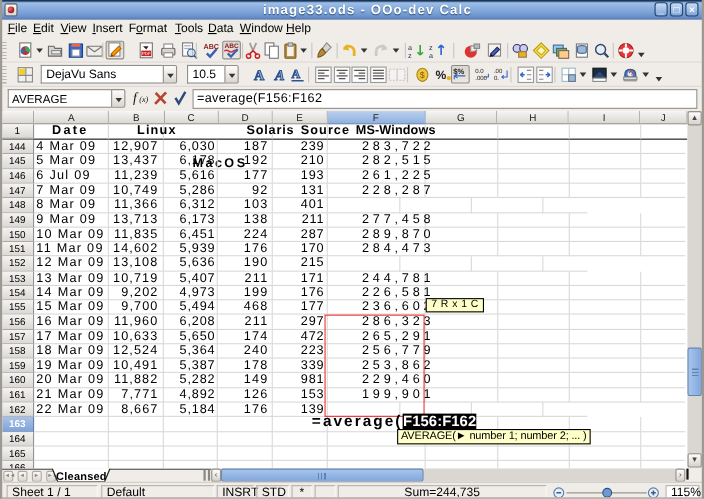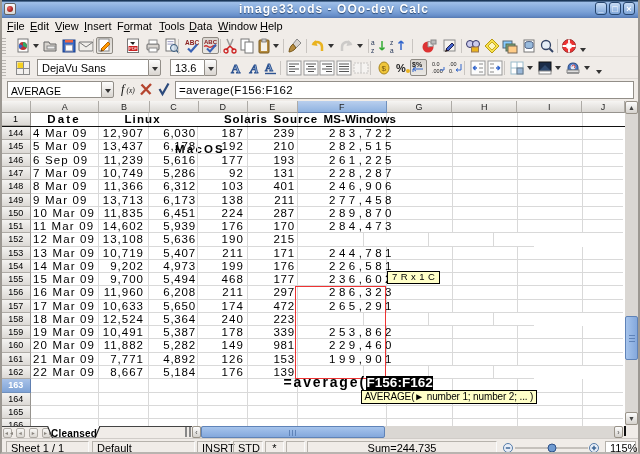--- a/index.html
+++ b/index.html
@@ -238,21 +238,21 @@
 <div class="tb2">
  <div class="grip"></div>
  <div class="ic" style="left:15px;"><svg width="16" height="16">
         <rect x="1.5" y="1.5" width="13" height="13" fill="#f2f0ee" stroke="#8a8a8a"></rect>
         <rect x="2.5" y="2.5" width="5.5" height="5.5" fill="#f5d020"></rect>
         <line x1="8.5" y1="1.5" x2="8.5" y2="14.5" stroke="#8a8a8a"></line>
         <line x1="1.5" y1="8.5" x2="14.5" y2="8.5" stroke="#8a8a8a"></line>
       </svg></div>
  <div style="position:absolute;left:37px;top:2px;width:111px;height:17px;background:#fff;border:1px solid #928e88;border-right:none;font-size:11px;padding:2px 0 0 4px;">DejaVu Sans</div>
  <div class="namedd" style="left:148px;width:13px;"></div>
- <div style="position:absolute;left:170px;top:2px;width:34px;height:17px;background:#fff;border:1px solid #928e88;border-right:none;font-size:11px;padding:2px 0 0 4px;">13.6</div>
+ <div style="position:absolute;left:170px;top:2px;width:34px;height:17px;background:#fff;border:1px solid #928e88;border-right:none;font-size:11px;padding:2px 0 0 4px;">10.5</div>
  <div class="namedd" style="left:204px;width:13px;"></div>
  <div class="ic" style="left:229px;"><svg width="16" height="16">
         <text x="2" y="13" font-size="13" font-weight="bold" fill="#9db8dd" stroke="#2c5290" stroke-width="0.9" font-family="Liberation Serif">A</text>
       </svg></div>
  <div class="ic" style="left:247px;"><svg width="16" height="16">
         <text x="3" y="13" font-size="13" font-weight="bold" font-style="italic" fill="#9db8dd" stroke="#2c5290" stroke-width="0.9" font-family="Liberation Serif">A</text>
       </svg></div>
  <div class="ic" style="left:263px;"><svg width="16" height="16">
         <text x="2" y="11" font-size="11" font-weight="bold" fill="#9db8dd" stroke="#2c5290" stroke-width="0.9" font-family="Liberation Serif">A</text>
         <line x1="2" y1="13.5" x2="13" y2="13.5" stroke="#2c5290" stroke-width="1.4"></line>
@@ -400,21 +400,21 @@
       <span class="cd">192</span>
       <span class="ce">210</span>
       <span class="cf"><i>282,515</i></span>
       <span class="cg"></span>
       <span class="ch"></span>
       <span class="ci"></span>
       <span class="cj"></span>
     </div>
 <div class="r">
       <span class="rh">146</span>
-      <span class="ca">6 Sep 09</span>
+      <span class="ca">6 Jul 09</span>
       <span class="cb">11,239</span>
       <span class="cc">5,616</span>
       <span class="cd">177</span>
       <span class="ce">193</span>
       <span class="cf"><i>261,225</i></span>
       <span class="cg"></span>
       <span class="ch"></span>
       <span class="ci"></span>
       <span class="cj"></span>
     </div>
@@ -431,21 +431,20 @@
       <span class="ci"></span>
       <span class="cj"></span>
     </div>
 <div class="r">
       <span class="rh">148</span>
       <span class="ca">8 Mar 09</span>
       <span class="cb">11,366</span>
       <span class="cc">6,312</span>
       <span class="cd">103</span>
       <span class="ce">401</span>
-      <span class="cf"><i>246,906</i></span>
       <span class="cg"></span>
       <span class="ch"></span>
       <span class="ci"></span>
       <span class="cj"></span>
     </div>
 <div class="r">
       <span class="rh">149</span>
       <span class="ca">9 Mar 09</span>
       <span class="cb">13,713</span>
       <span class="cc">6,173</span>
@@ -560,20 +559,21 @@
       <span class="ci"></span>
       <span class="cj"></span>
     </div>
 <div class="r">
       <span class="rh">158</span>
       <span class="ca">18 Mar 09</span>
       <span class="cb">12,524</span>
       <span class="cc">5,364</span>
       <span class="cd">240</span>
       <span class="ce">223</span>
+      <span class="cf"><i>256,779</i></span>
       <span class="cg"></span>
       <span class="ch"></span>
       <span class="ci"></span>
       <span class="cj"></span>
     </div>
 <div class="r">
       <span class="rh">159</span>
       <span class="ca">19 Mar 09</span>
       <span class="cb">10,491</span>
       <span class="cc">5,387</span>

